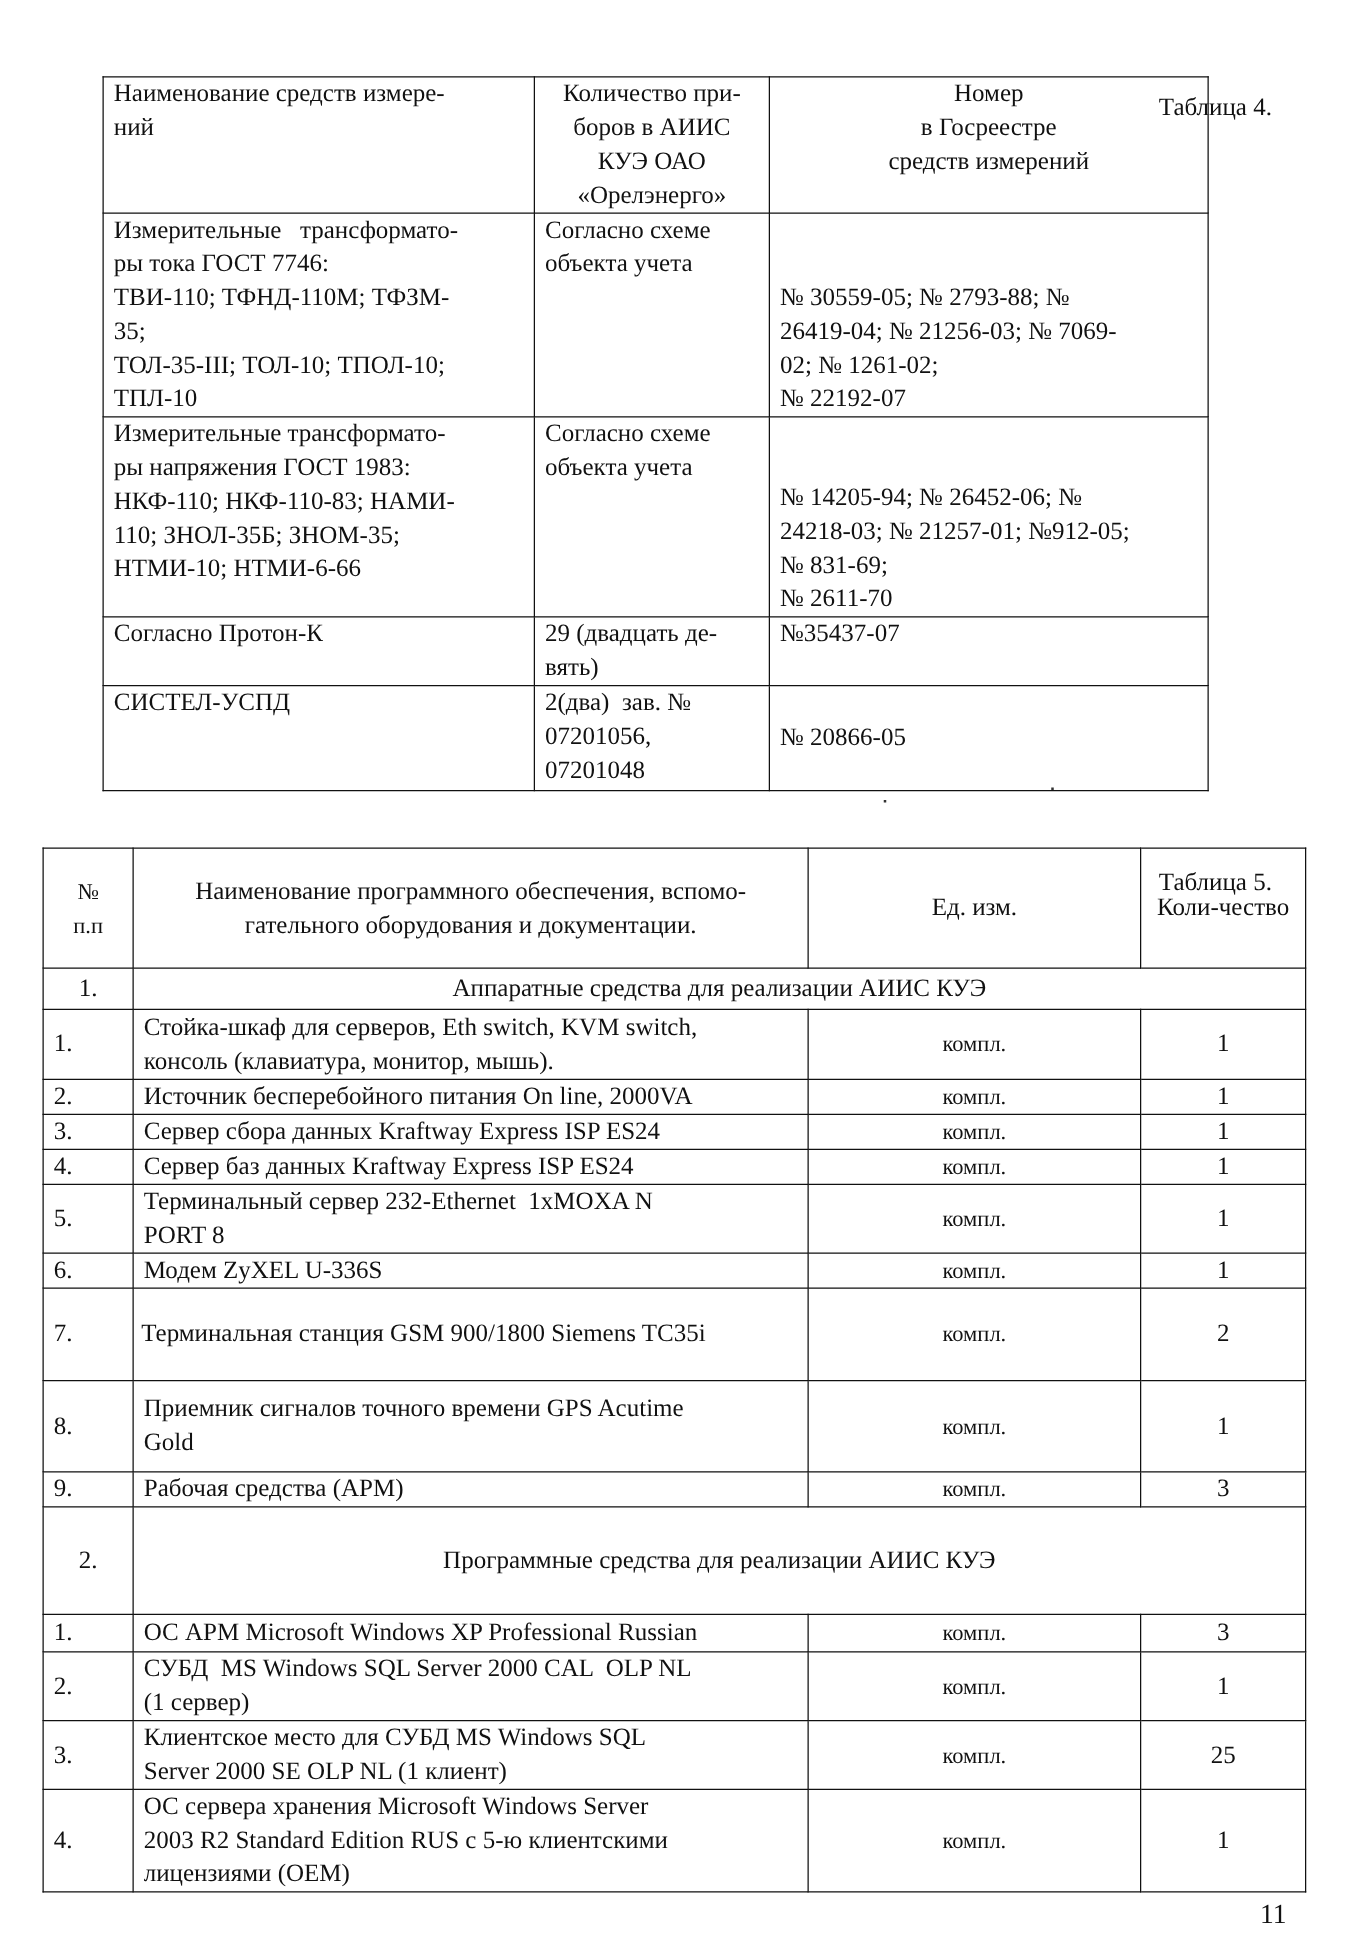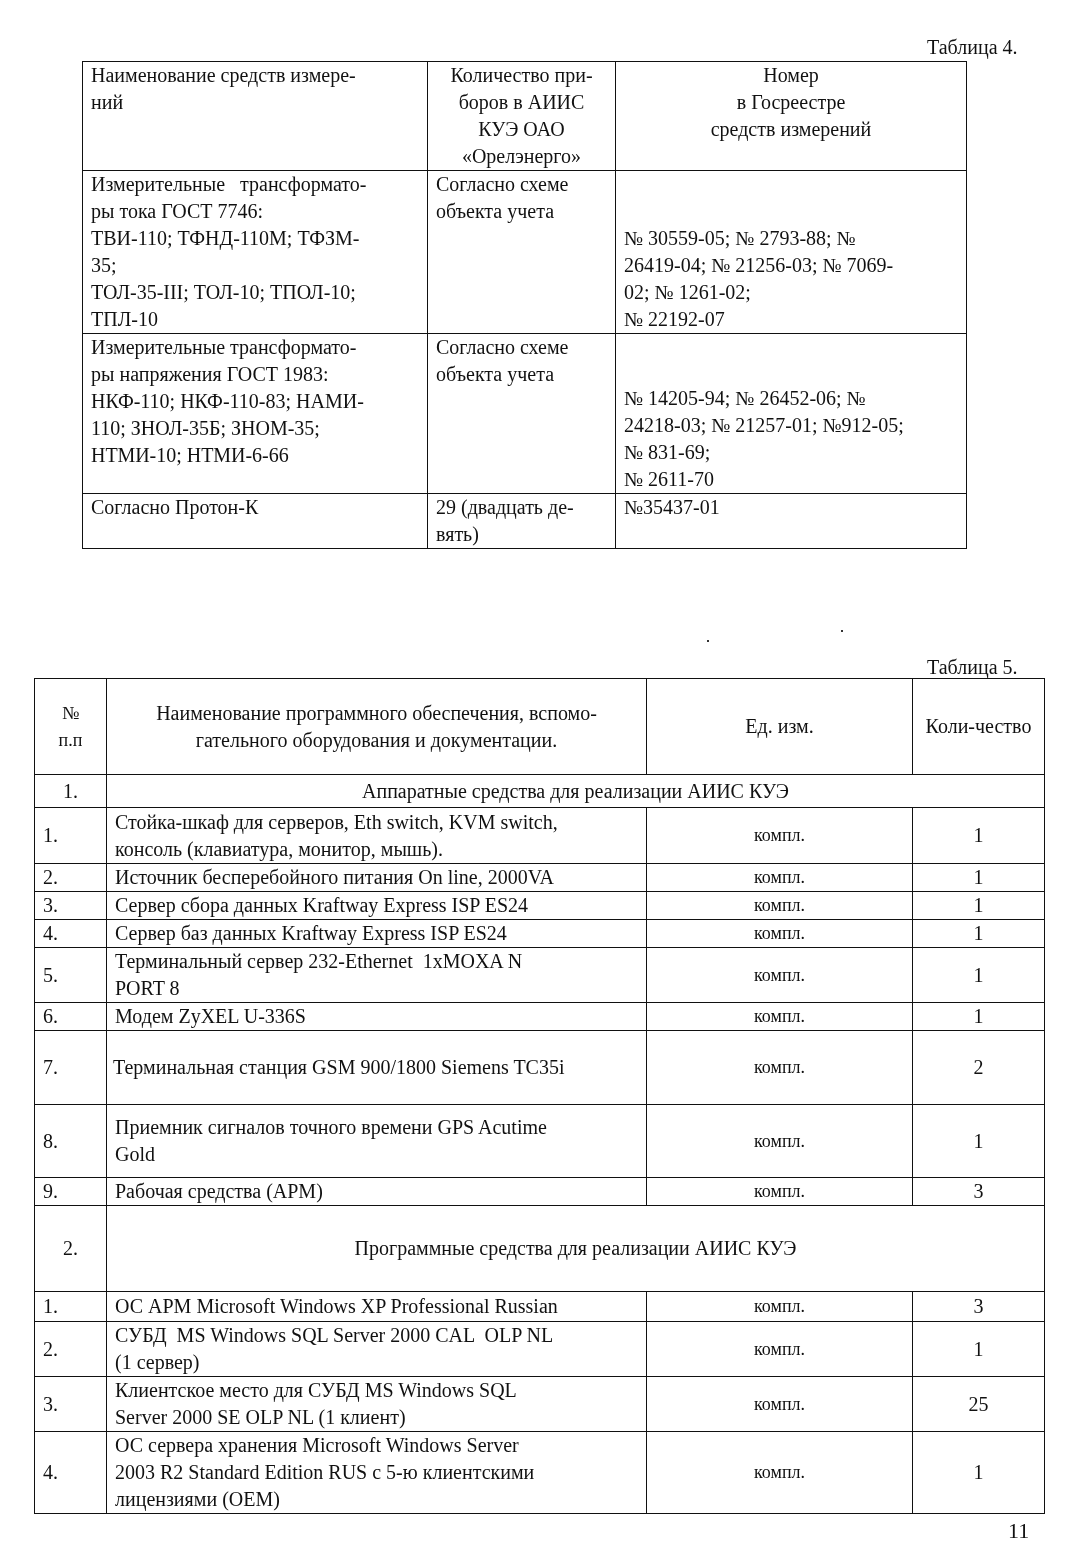--- a/index.html
+++ b/index.html
@@ -1,21 +1,21 @@
 <!DOCTYPE html>
 <html><head>
 <meta charset="utf-8">
 <style>
   html, body { margin: 0; padding: 0; background: #ffffff; }
   body {
     width: 1086px; height: 1560px; position: relative; overflow: hidden;
     font-family: "Liberation Serif", "DejaVu Serif", serif;
     color: #111; font-size: 20px; line-height: 27px;
   }
-  .caption { position: absolute; font-size: 20px; }
+  .caption { position: absolute; font-size: 20px; margin-top: 39px; }
   table { position: absolute; border-collapse: collapse; table-layout: fixed; }
   td { border: 1.5px solid #111; vertical-align: top; padding: 0 8px; }
   .c { text-align: center; }
   .m { vertical-align: middle; }
   .small { font-size: 18px; }
   .line { white-space: pre; display: block; }
   .page-num { position: absolute; font-size: 22px; text-align: right; }
   .dot { position: absolute; width: 2px; height: 2px; background: #333; }
 </style>
 </head>
@@ -88,21 +88,34 @@
   </tr>
   <tr style="height:55px">
     <td>
           <span class="line">Согласно Протон-К</span>
         </td>
     <td>
       <span class="line">29 (двадцать де-</span>
       <span class="line">вять)</span>
     </td>
     <td>
-          <span class="line">№35437-01</span>
+          <span class="line">№35437-07</span>
+        </td>
+  </tr>
+  <tr style="height:84px">
+    <td>
+          <span class="line">СИСТЕЛ-УСПД</span>
+        </td>
+    <td>
+      <span class="line">2(два)  зав. №</span>
+      <span class="line">07201056,</span>
+      <span class="line">07201048</span>
+    </td>
+    <td class="m">
+          <span class="line">№ 20866-05</span>
         </td>
   </tr>
 </tbody>
   </table>
 
 <div class="dot" style="left:707px; top:640px;"></div>
 <div class="dot" style="left:841px; top:630px;"></div>
 
 <div class="caption" style="left:927px; top:654px;">Таблица 5.</div>
 

